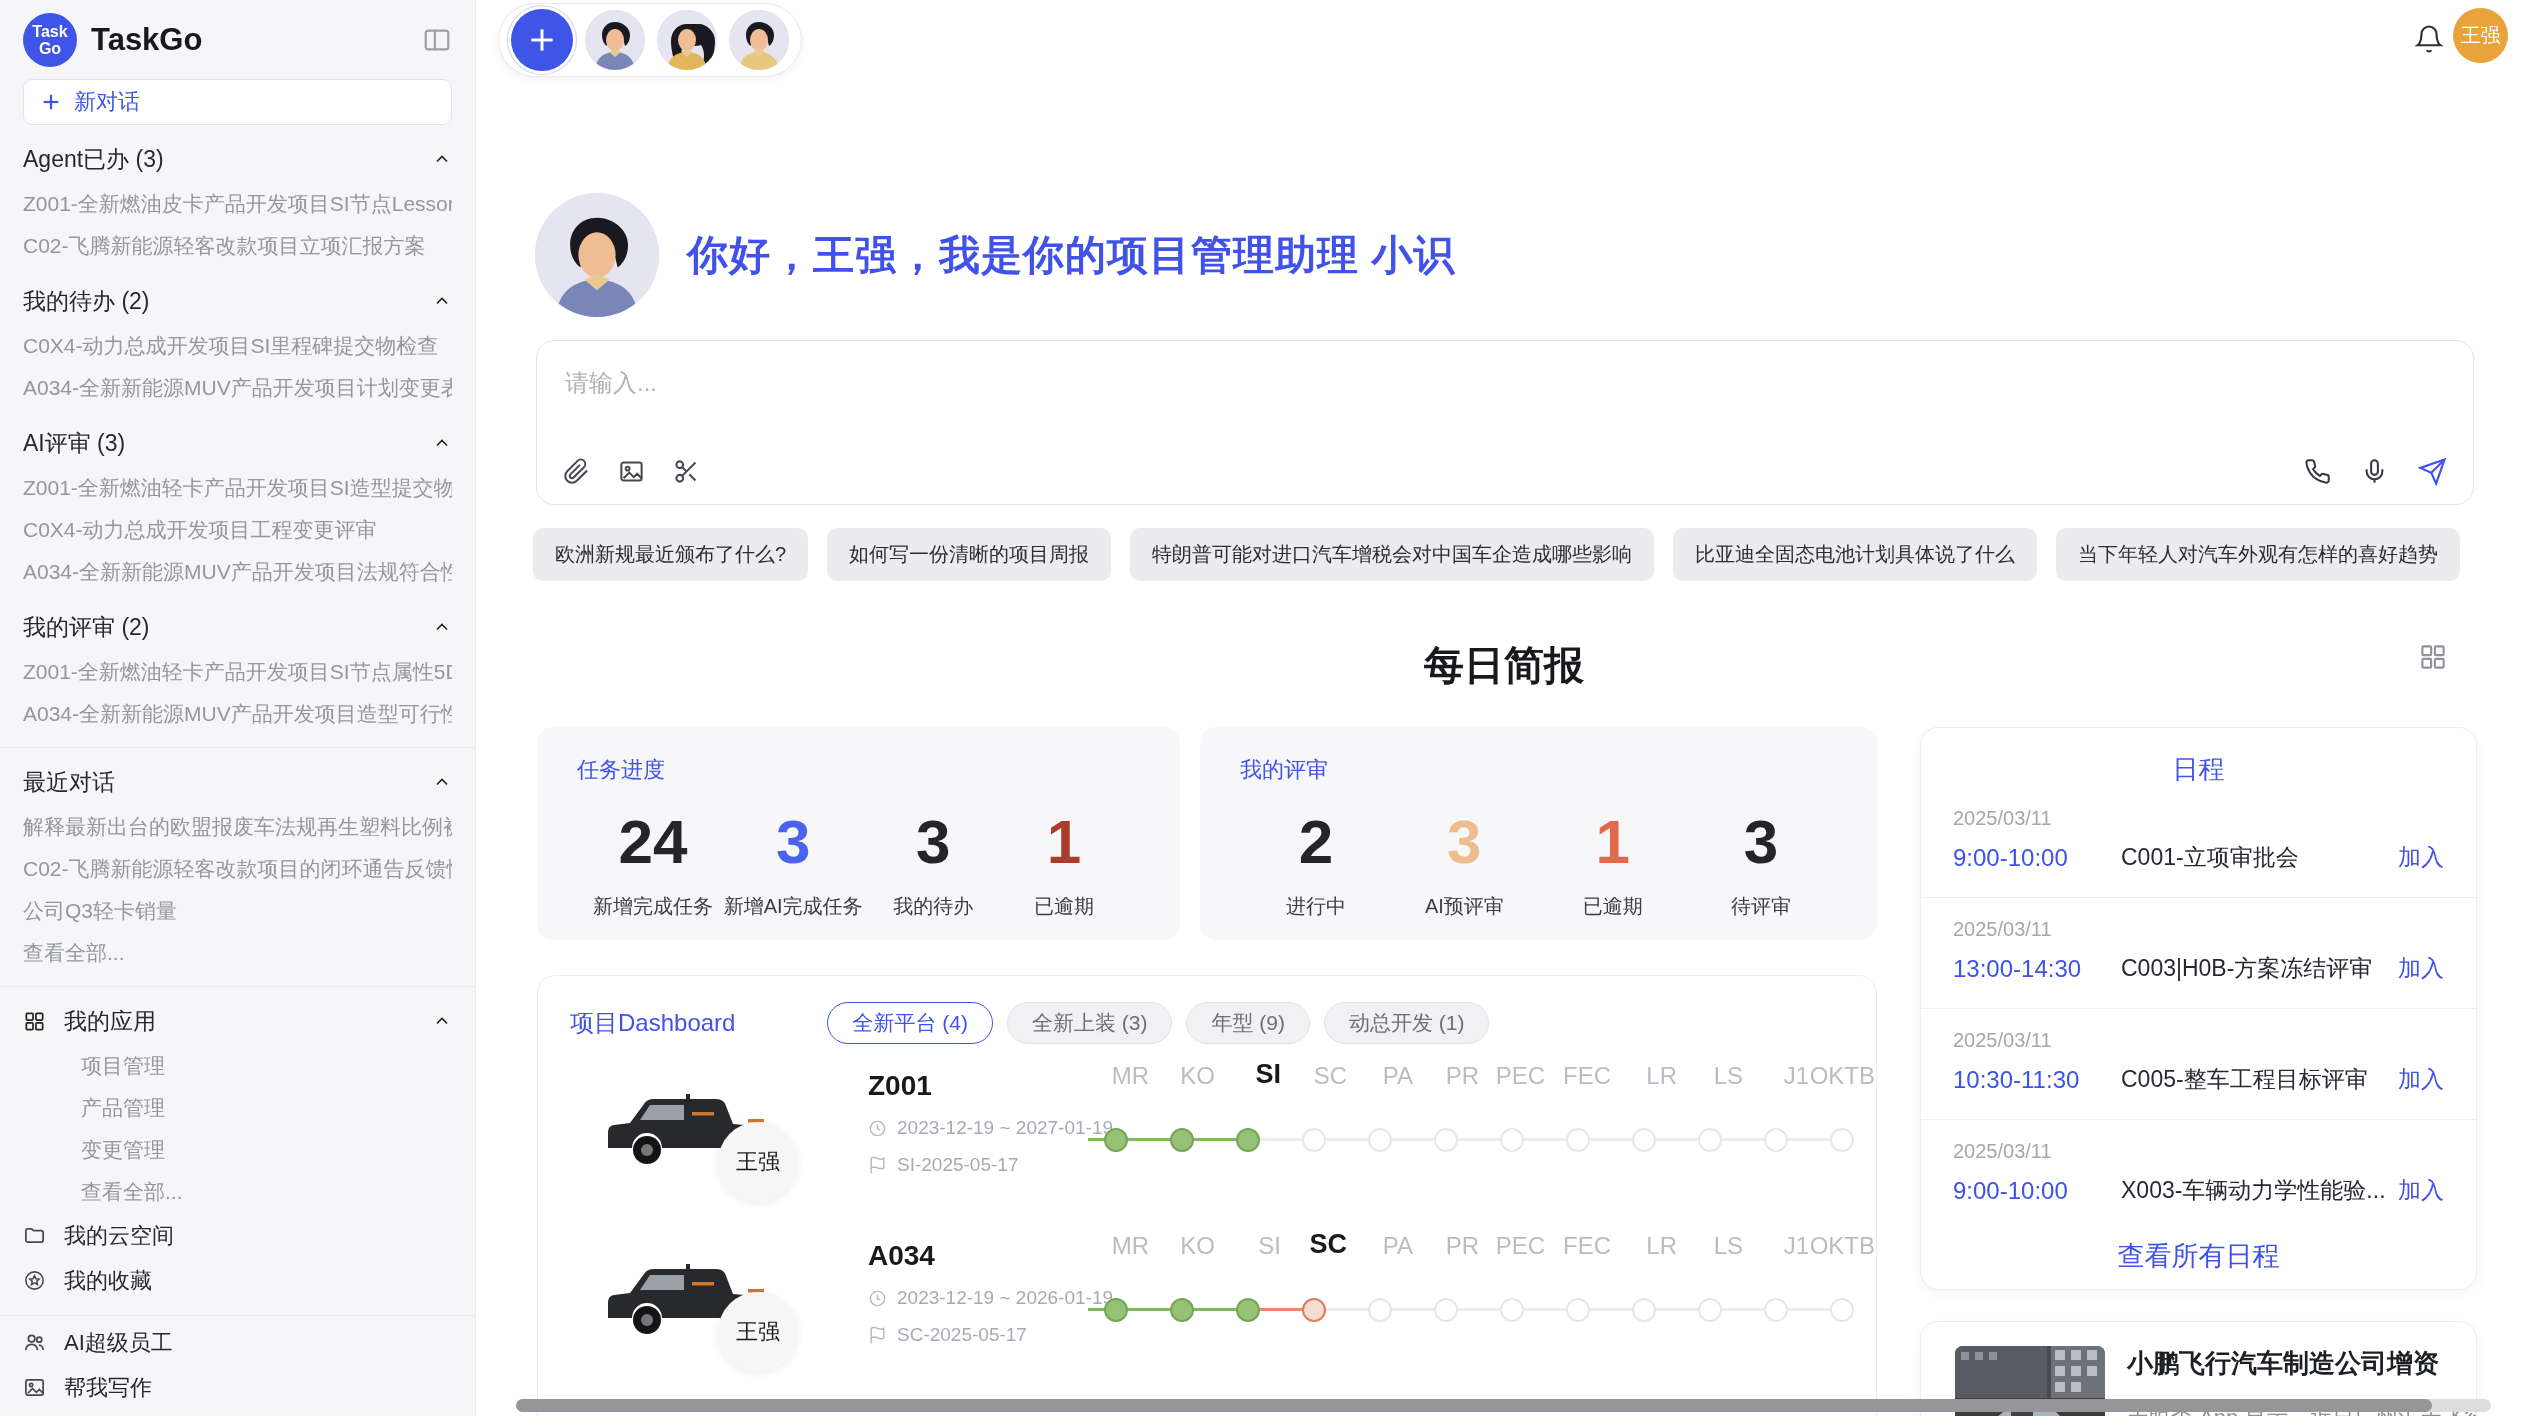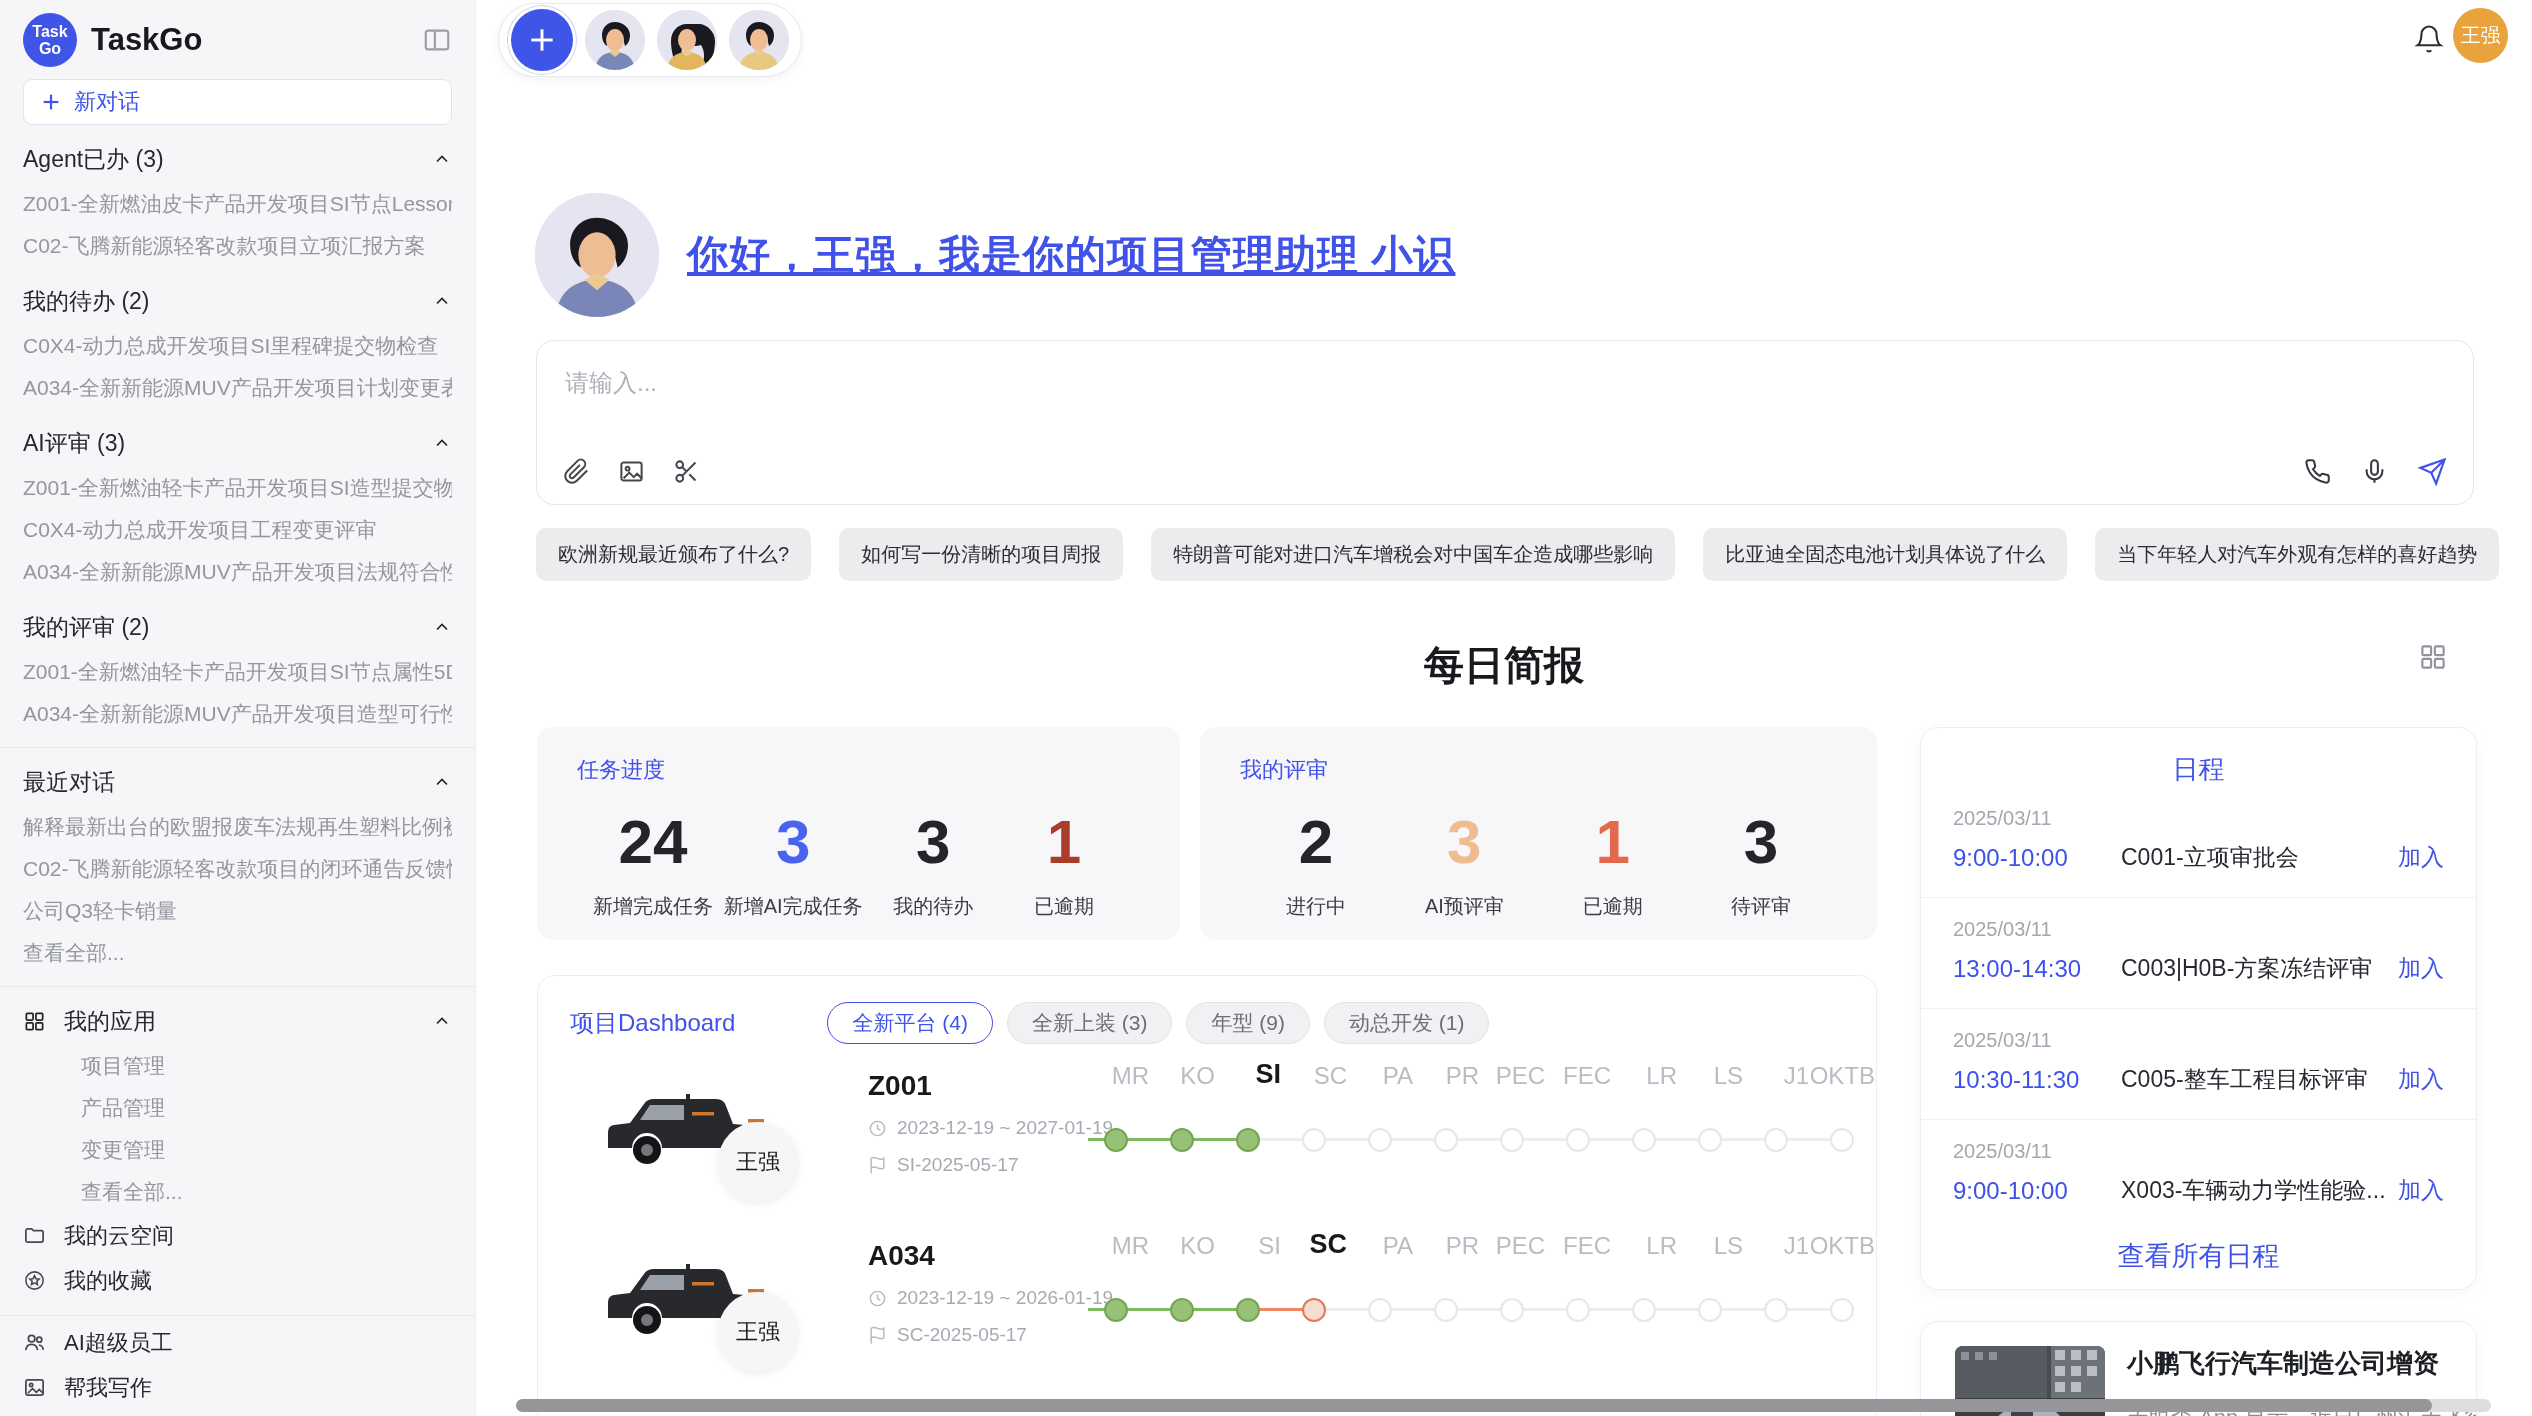--- a/index.html
+++ b/index.html
@@ -44,35 +44,35 @@
     box-shadow:0 0 0 3px #fff, 0 0 0 4px #ccd4f4; }
   .avatar { width:60px; height:60px; border-radius:50%; overflow:hidden; background:#e5e5f1;
     flex:0 0 auto; cursor:pointer; }
   .bell { position:absolute; right:88px; top:24px; color:#2c2e33; cursor:pointer; }
   .user-badge { position:absolute; right:24px; top:8px; width:55px; height:55px;
     border-radius:50%; background:#e8a33d; color:#fff; font-size:20px; display:flex;
     align-items:center; justify-content:center; cursor:pointer; }
 
   .greeting { position:absolute; left:59px; top:193px; display:flex; align-items:center; }
   .greet-avatar { width:124px; height:124px; border-radius:50%; overflow:hidden; background:#e5e5f1; }
-  .greet-text { margin-left:28px; font-size:41px; font-weight:700; color:#4152e8; letter-spacing:1px;text-decoration:underline; }
+  .greet-text { margin-left:28px; font-size:41px; font-weight:700; color:#4152e8; letter-spacing:1px; }
 
   .inputbox { position:absolute; left:60px; top:340px; width:1938px; height:165px;
     border:1.5px solid #e5e5e9; border-radius:18px; background:#fff; display:flex;
     flex-direction:column; }
   .inputbox textarea { flex:1; border:none; outline:none; resize:none; font-family:inherit;
     font-size:24px; color:#333; padding:26px 28px 0; background:transparent; }
   .inputbox textarea::placeholder { color:#aeb2ba; }
   .input-tools { display:flex; align-items:center; padding:0 26px 18px; }
   .it-left { display:flex; gap:28px; color:#44474d; }
   .it-right { display:flex; gap:30px; margin-left:auto; align-items:center; color:#35383e; }
   .it-right .send { color:#4152e8; }
   .tool-ic { cursor:pointer; }
 
-  .chips { position:absolute; left:60px; top:528px; width:1945px; display:flex; gap:28px; }
+  .chips { position:absolute; left:48px; top:528px; width:1945px; display:flex; gap:19px;justify-content:center; }
   .chip { height:53px; display:flex; align-items:center; padding:0 22px; background:#ececef;
     border-radius:10px; font-size:20px; color:#2a2d33; white-space:nowrap; cursor:pointer; }
 
   .briefing-head { position:absolute; left:0; top:638px; width:2056px; height:44px; }
   .briefing-title { text-align:center; font-size:40px; font-weight:700; color:#17191d; }
   .briefing-grid { position:absolute; right:84px; top:4px; color:#8e929a; cursor:pointer; }
 
   .stats { position:absolute; left:61px; top:727px; display:flex; gap:20px; }
   .stat-card { background:#f7f7f9; border-radius:16px; height:213px; padding:28px 40px; }
   .stat-card.c0 { width:643px; } .stat-card.c1 { width:677px; }

